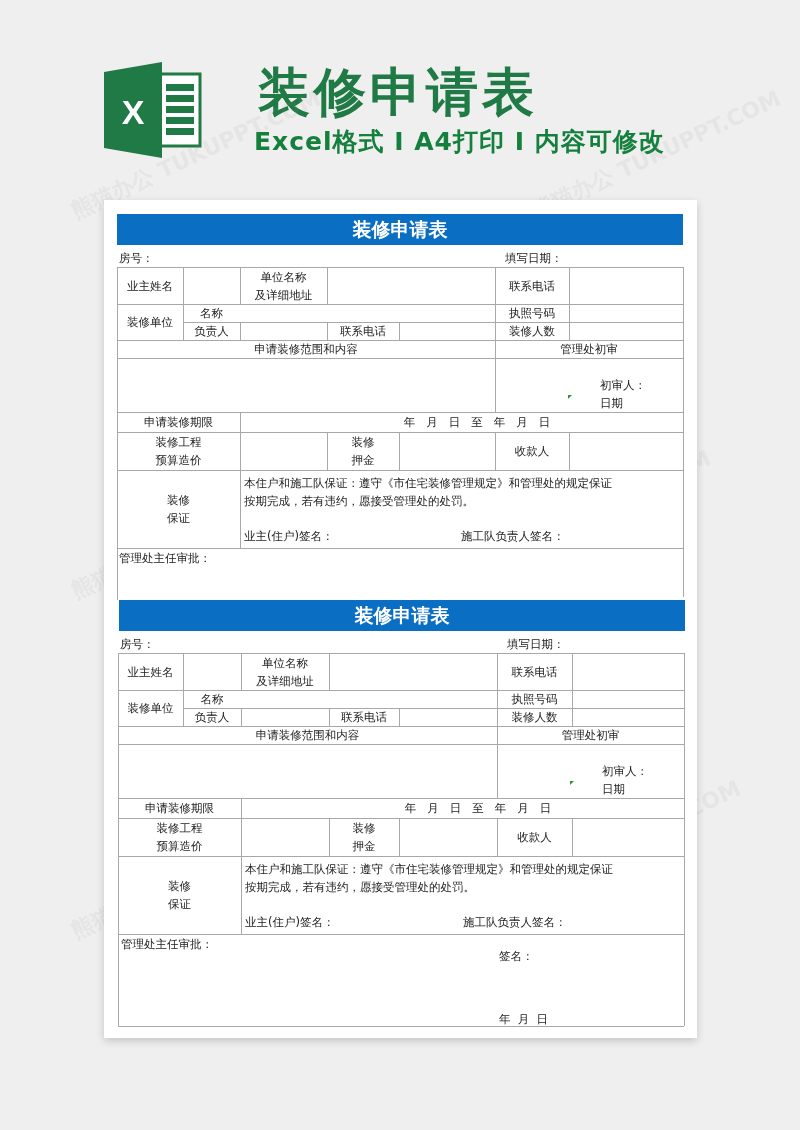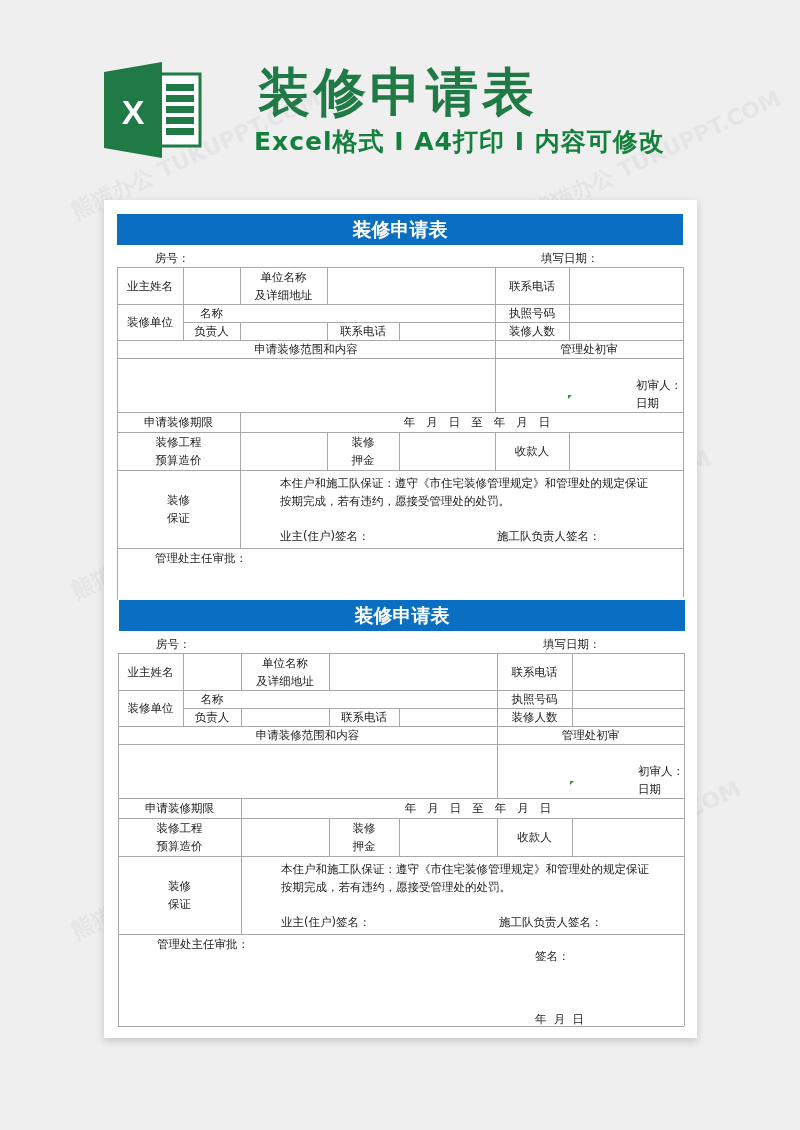--- a/index.html
+++ b/index.html
@@ -26,21 +26,21 @@
     position:absolute; background:#0a6ec3; color:#fff; font-weight:bold;
     font-size:19px; text-align:center;
   }
   .line-h { position:absolute; height:1px; background:#a8a8a8; }
   .line-v { position:absolute; width:1px; background:#a8a8a8; }
   .cell {
     position:absolute; font-size:11.5px; line-height:18px; display:flex;
     align-items:center; justify-content:center; text-align:center; color:#222;
     box-sizing:border-box;
   }
-  .txt { position:absolute; font-size:11.5px; line-height:18px; color:#222; white-space:nowrap;margin-left:36px; }
+  .txt { position:absolute; font-size:11.5px; line-height:18px; color:#222; white-space:nowrap; }
   .mark { position:absolute; width:0; height:0; border-top:4px solid #2a9a2a; border-right:4px solid transparent; }
   .wm {
     position:absolute; font-size:22px; color:rgba(150,150,150,0.10); font-weight:bold;
     transform:rotate(-25deg); white-space:nowrap; pointer-events:none;
   }
 </style>
 </head>
 <body>
 
 <div class="banner-logo">

